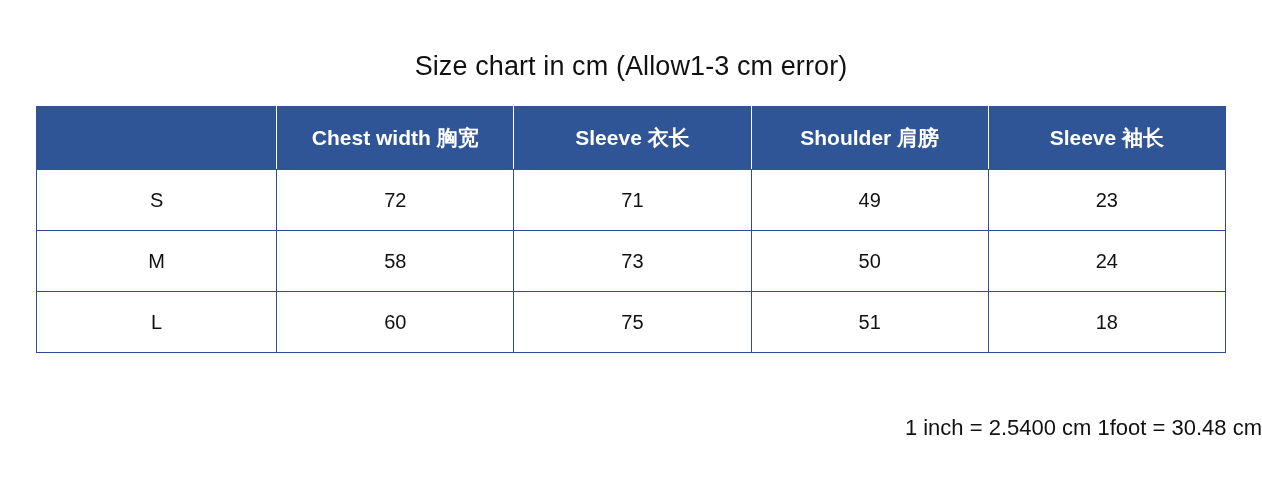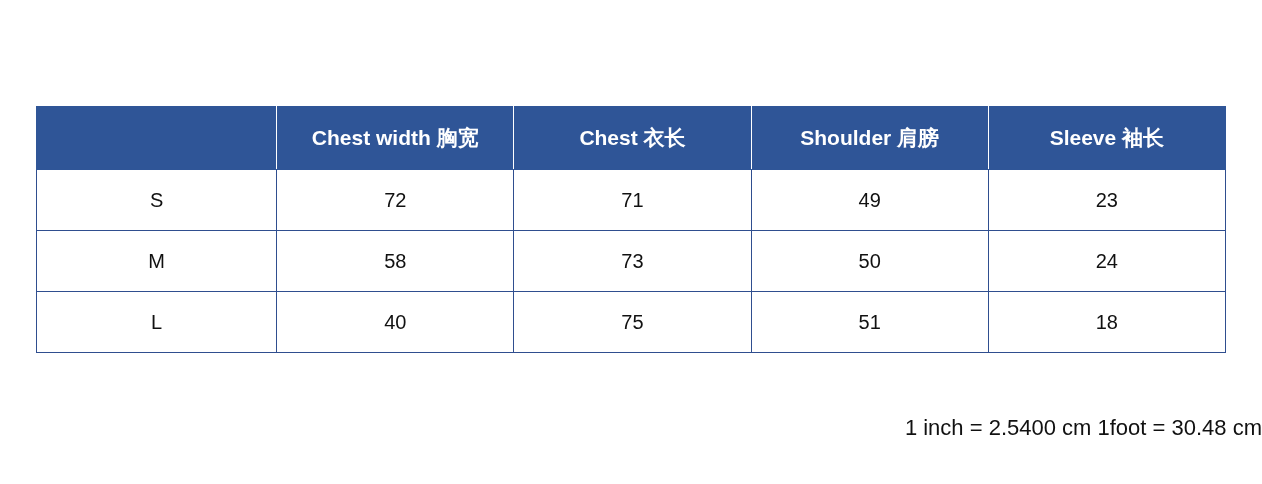--- a/index.html
+++ b/index.html
@@ -77,34 +77,35 @@
     font-size: 22px;
     line-height: 28px;
     color: #111111;
   }
 </style>
 </head>
 <body>
 
 <div class="page">
 
+  <div class="chart-title">Size chart in cm (Allow1-3 cm error)</div>
 
   <table class="size-table">
     <colgroup>
       <col class="col-size">
       <col class="col-data">
       <col class="col-data">
       <col class="col-data">
       <col class="col-data">
     </colgroup>
     <thead>
       <tr>
         <th></th>
         <th>Chest width 胸宽</th>
-        <th>Chest 衣长</th>
+        <th>Sleeve 衣长</th>
         <th>Shoulder 肩膀</th>
         <th>Sleeve 袖长</th>
       </tr>
     </thead>
     <tbody>
       <tr>
         <td>S</td>
         <td>72</td>
         <td>71</td>
         <td>49</td>
@@ -112,21 +113,21 @@
       </tr>
       <tr>
         <td>M</td>
         <td>58</td>
         <td>73</td>
         <td>50</td>
         <td>24</td>
       </tr>
       <tr>
         <td>L</td>
-        <td>40</td>
+        <td>60</td>
         <td>75</td>
         <td>51</td>
         <td>18</td>
       </tr>
     </tbody>
   </table>
 
   <div class="chart-footnote">1 inch = 2.5400 cm 1foot = 30.48 cm</div>
 
 </div>

